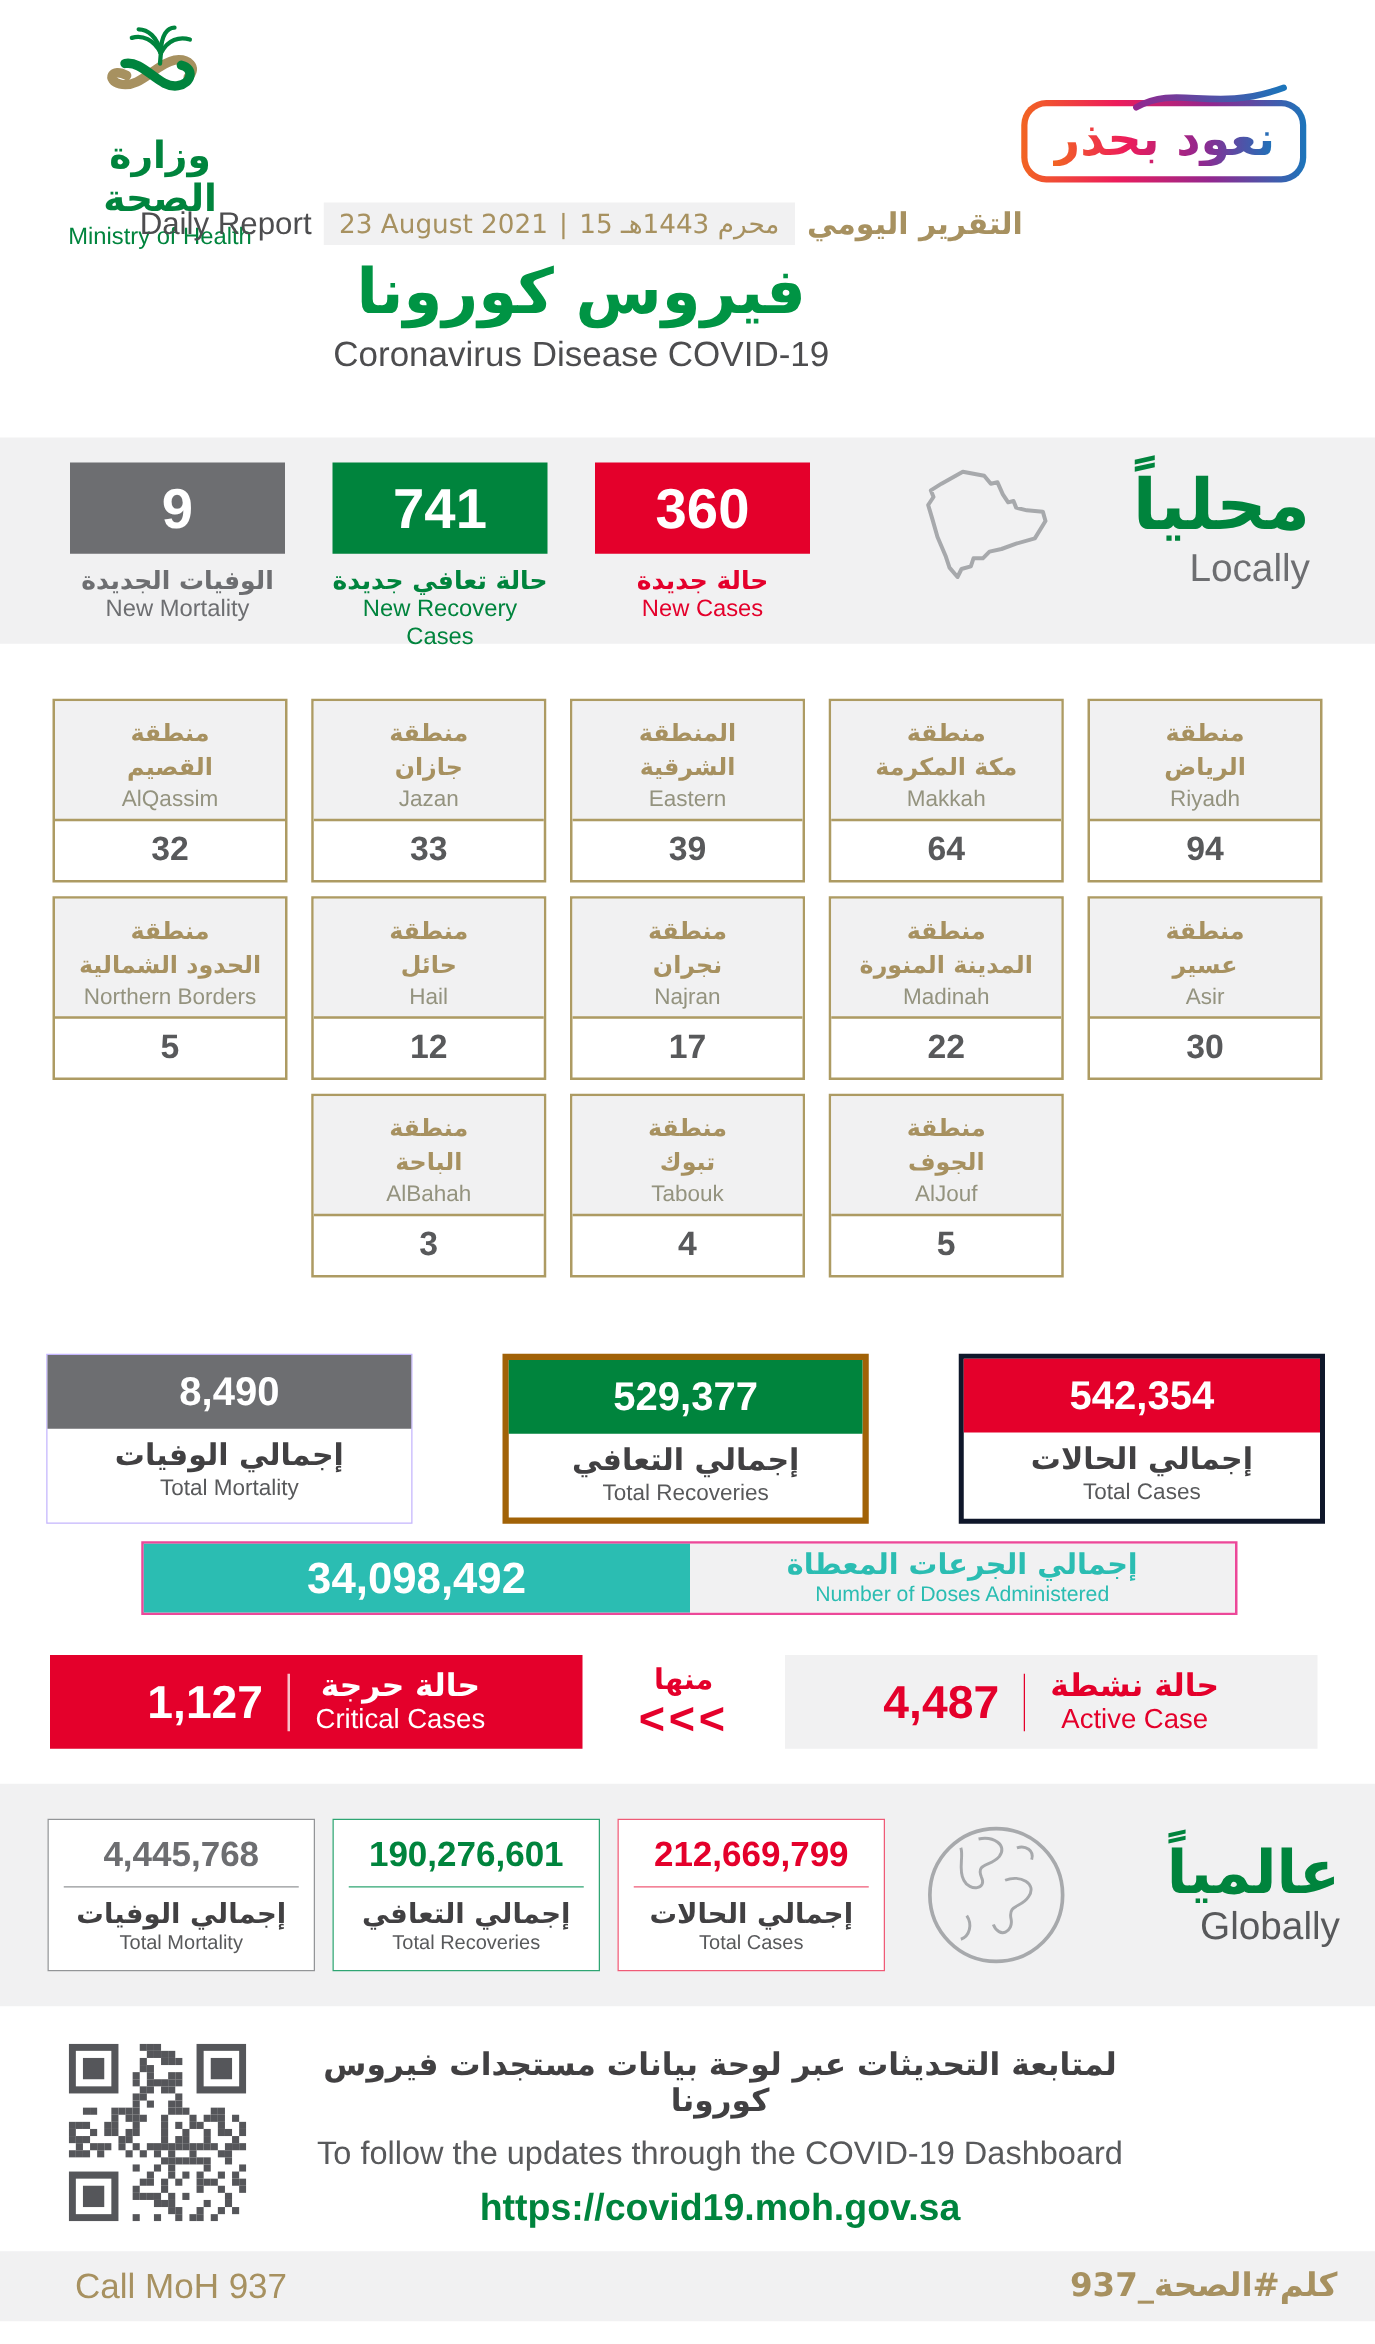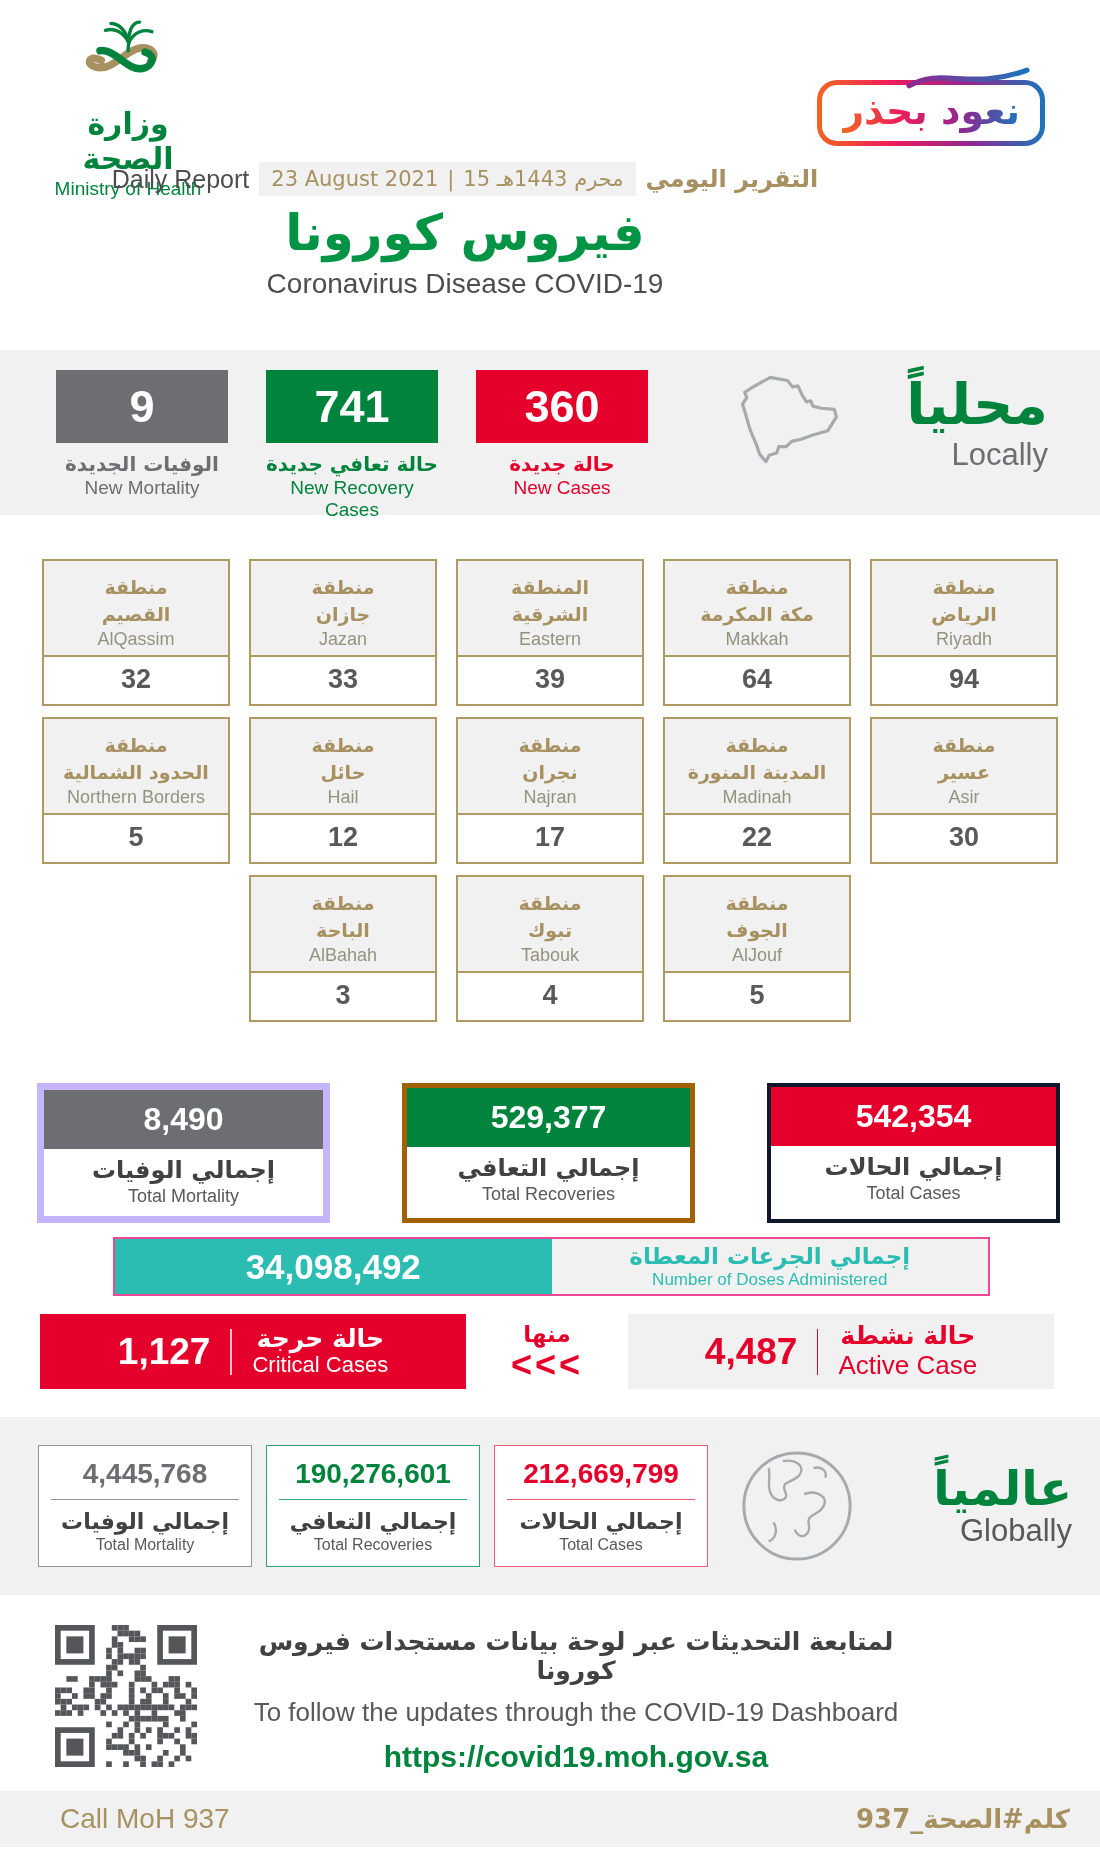--- a/index.html
+++ b/index.html
@@ -49,52 +49,52 @@
   .rcard { width: 188px; border: 2px solid #AD9B63; background: #fff; }
   .rhead { background: #F1F1F2; border-bottom: 2px solid #AD9B63; height: 96px; padding-top: 8px; text-align: center;
            display: flex; flex-direction: column; justify-content: center; }
   .rar { color: #A79160; font-weight: bold; font-size: 19px; line-height: 1.4; white-space: pre-line; }
   .ren { color: #94937F; font-size: 18px; margin-top: 2px; }
   .rval { text-align: center; font-size: 27px; font-weight: bold; color: #58595B; padding: 7px 0 9px; }
 
   
   #totals { display: flex; justify-content: space-between; padding: 50px 40px 0 37px; }
   .tbox { width: 293px; text-align: center; background: #fff; }
-  .b-gray { border: 7px solid #c4b5fd; } .b-green { border: 5px solid #a16207; } .b-red { border: 4px solid #0f172a; }
+  .b-gray { border: 1px solid #c4b5fd; } .b-green { border: 5px solid #a16207; } .b-red { border: 4px solid #0f172a; }
   .thead { height: 59px; line-height: 59px; color: #fff; font-size: 32px; font-weight: bold; }
   .tbody { padding: 7px 0 9px; }
   .tar { font-size: 24px; font-weight: bold; color: #414042; }
   .ten { font-size: 18px; color: #58595B; margin-top: 2px; }
 
   
   #doses { margin: 14px 110px 0 113px; border: 2px solid #ec4899; display: flex; height: 59px; }
   .doses-val { width: 50%; background: #2BBDB2; color: #fff; font-size: 35px; font-weight: bold;
                display: flex; align-items: center; justify-content: center; }
   .doses-lab { width: 50%; background: #F1F1F2; color: #2BBDB2; text-align: center;
                display: flex; flex-direction: column; justify-content: center; }
   .doses-ar { font-size: 23px; font-weight: bold; }
   .doses-en { font-size: 17px; margin-top: 1px; }
 
   
-  #critrow { display: flex; align-items: center; justify-content: space-between; margin-top: 18px; padding: 0 46px 0 40px; }
+  #critrow { display: flex; align-items: center; justify-content: space-between; margin-top: 32px; padding: 0 46px 0 40px; }
   .crit { width: 426px; background: #E4002B; color: #fff; height: 75px;
           display: flex; align-items: center; justify-content: center; gap: 20px; }
   .crit-val { font-size: 37px; font-weight: bold; }
   .crit-div { width: 2px; height: 46px; background: rgba(255,255,255,.75); }
   .crit-ar { font-size: 25px; font-weight: bold; line-height: 1.1; }
   .crit-en { font-size: 22px; }
   .minha { text-align: center; color: #E4002B; }
   .minha-ar { font-size: 23px; font-weight: bold; }
   .minha-ch { font-size: 36px; font-weight: bold; letter-spacing: 3px; line-height: 1; }
   .active { width: 426px; background: #F1F1F2; color: #E4002B; height: 75px;
             display: flex; align-items: center; justify-content: center; gap: 20px; }
   .act-val { font-size: 37px; font-weight: bold; }
   .act-div { width: 1px; height: 46px; background: #E4002B; }
   .act-ar { font-size: 25px; font-weight: bold; line-height: 1.1; }
-  .act-en { font-size: 26px; }
+  .act-en { font-size: 22px; }
 
   
   #globally { margin-top: 28px; background: #F1F1F2; height: 178px; display: flex; align-items: center; padding: 0 28px 0 38px; }
   .gbox { width: 214px; background: #fff; text-align: center; margin-right: 14px; padding: 12px 0 12px; flex: none; }
   .gb-gray { border: 1px solid #939598; } .gb-green { border: 1px solid #2FA573; } .gb-red { border: 1px solid #EF5B77; }
   .gval { font-size: 28px; font-weight: bold; }
   .gdiv { height: 1px; margin: 9px 12px; }
   .gd-gray { background: #939598; } .gd-green { background: #2FA573; } .gd-red { background: #EF5B77; }
   .gar { font-size: 22px; font-weight: bold; color: #414042; }
   .gen { font-size: 16px; margin-top: 2px; color: #58595B; }

